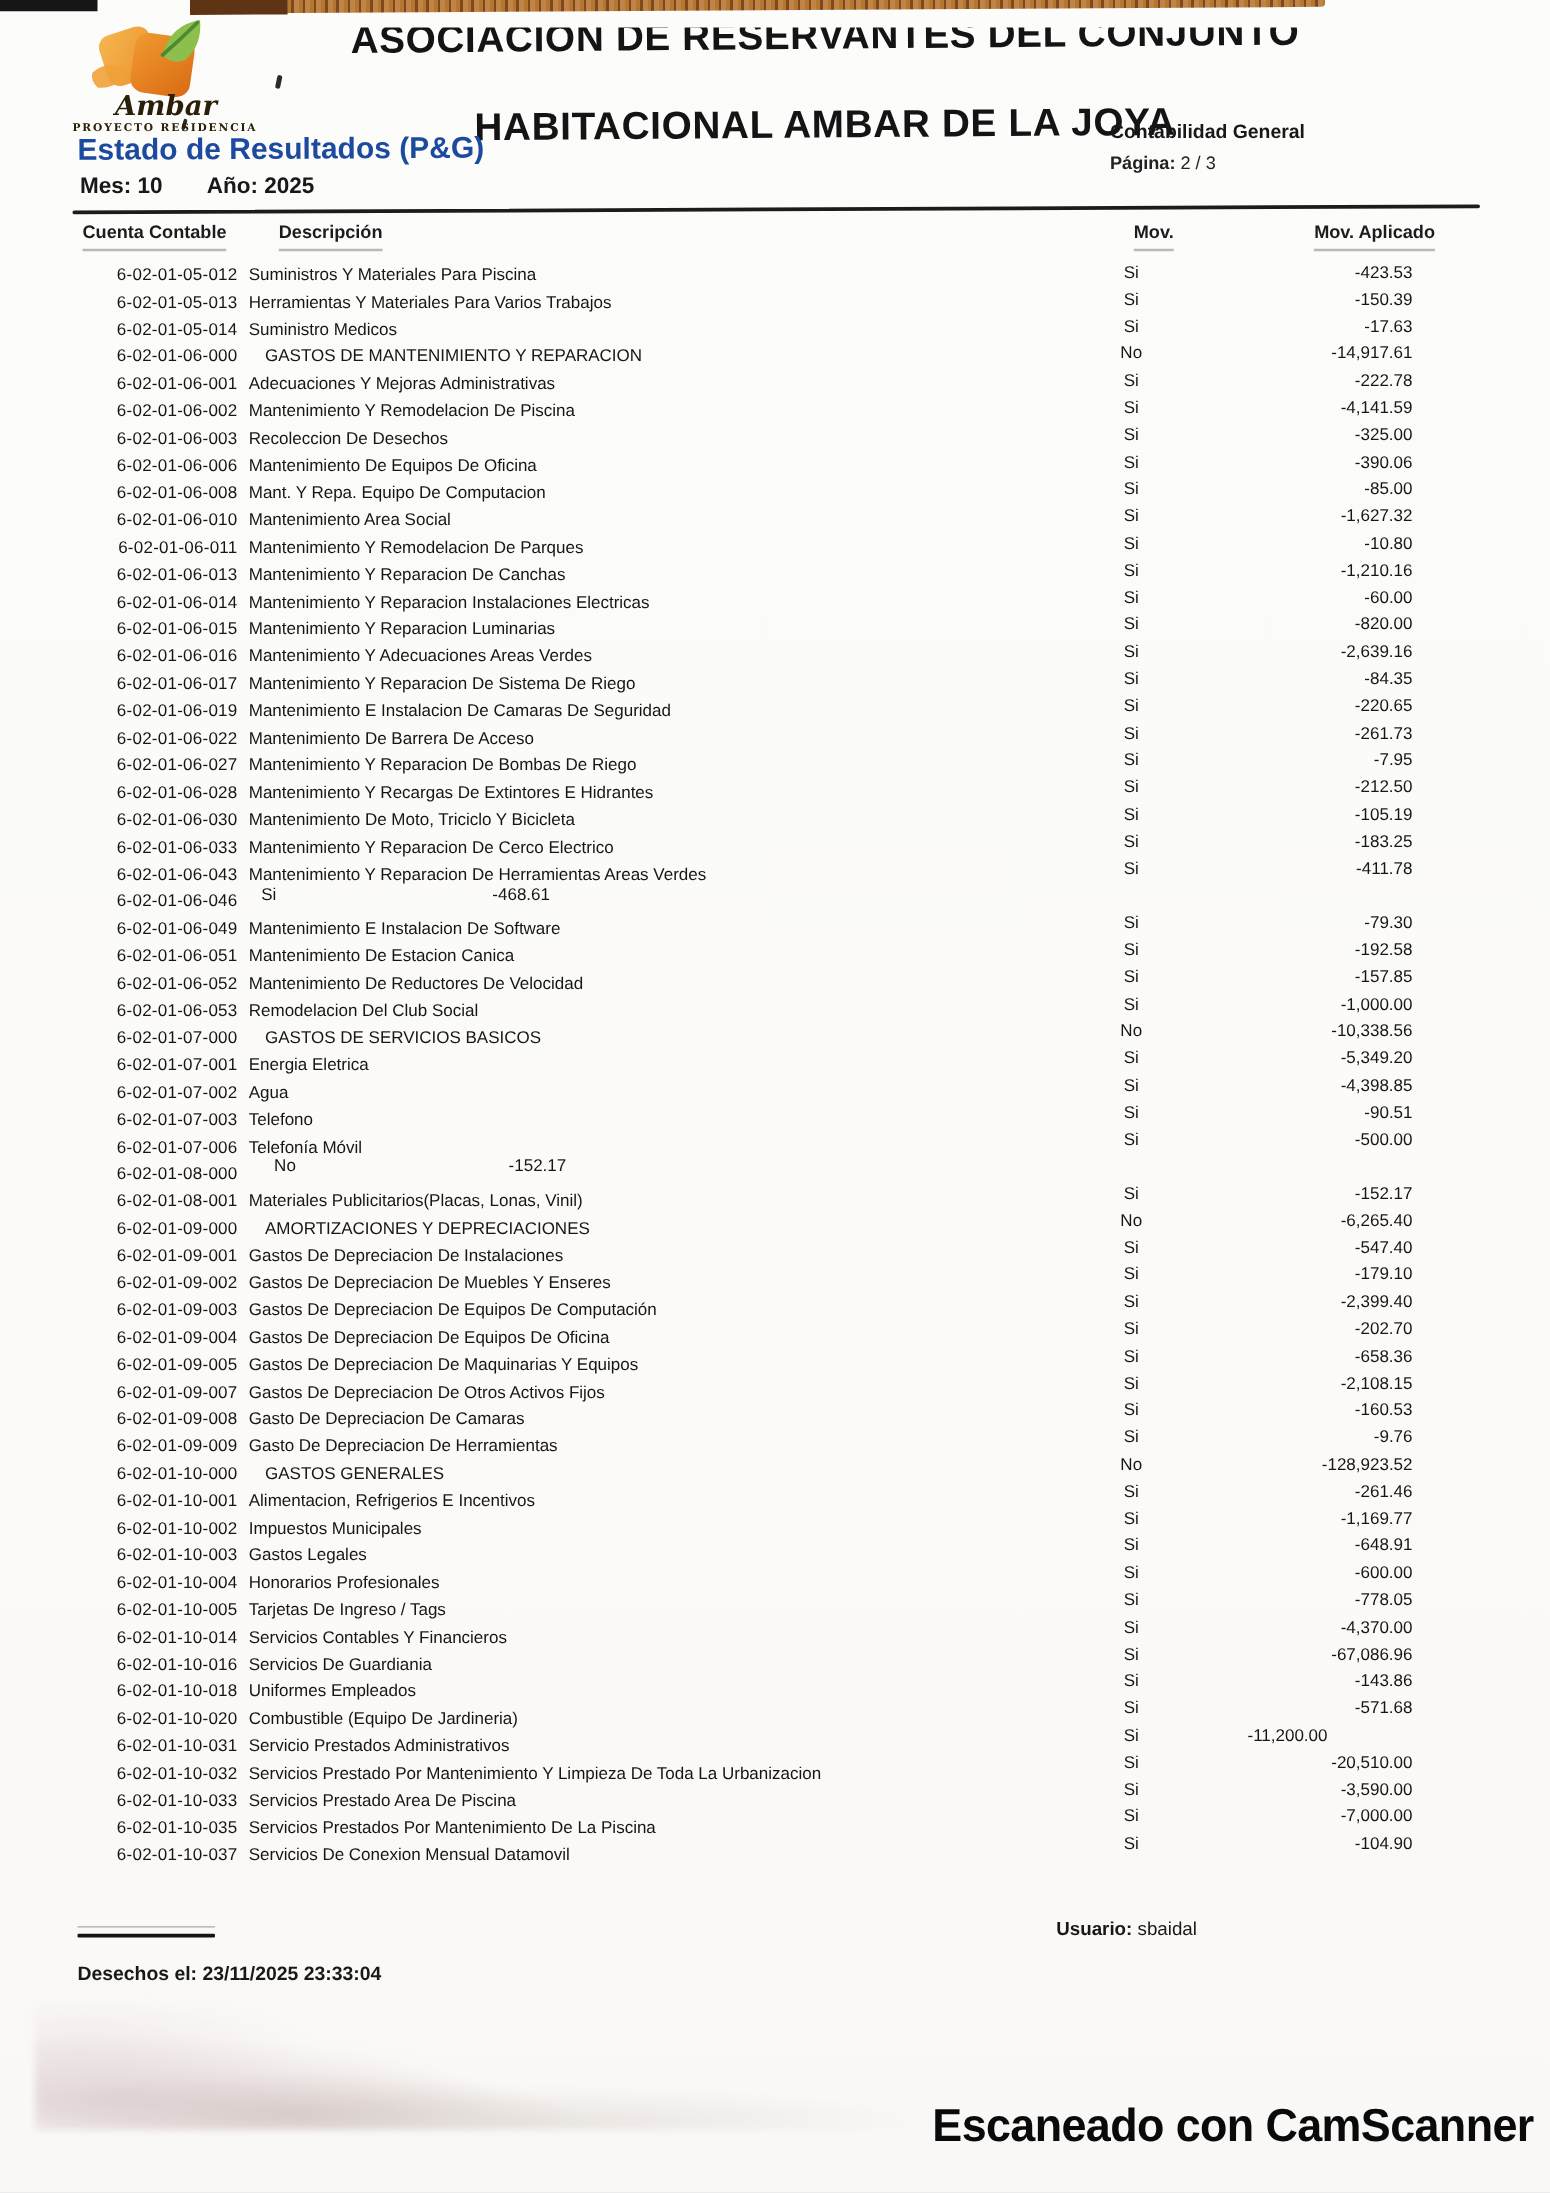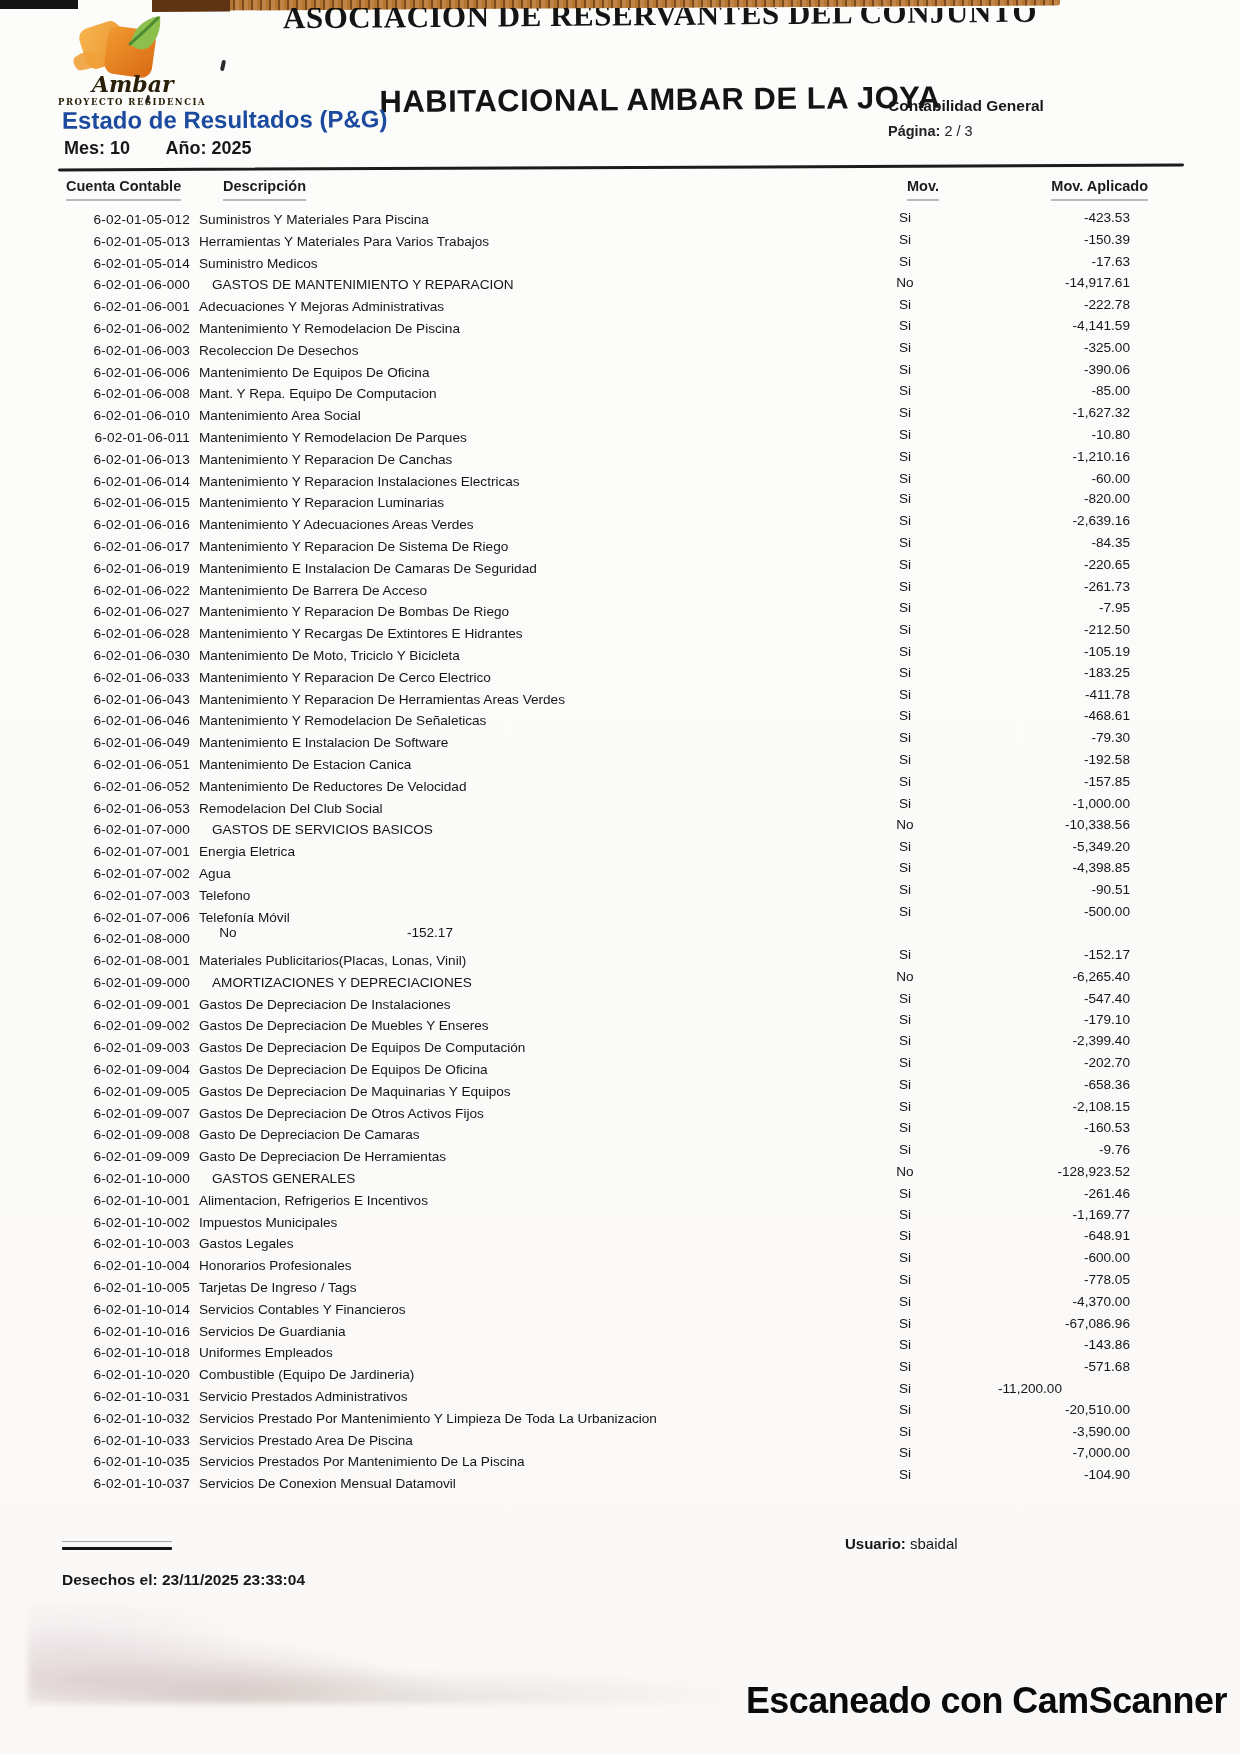--- a/index.html
+++ b/index.html
@@ -28,21 +28,21 @@
       radial-gradient(60% 70% at 8% 75%, rgba(206,184,190,.55), transparent 70%),
       radial-gradient(42% 48% at 28% 88%, rgba(188,172,162,.45), transparent 72%),
       radial-gradient(55% 38% at 55% 94%, rgba(198,188,182,.32), transparent 75%),
       radial-gradient(35% 60% at 5% 35%, rgba(226,210,216,.35), transparent 70%);
     filter:blur(3px);
   }
   
   .logo{position:absolute;left:44px;top:6px;width:170px;height:104px;}
   .logo svg{display:block;}
   
-  .org-line1-wrap{position:absolute;left:250px;top:8px;width:820px;height:56px;overflow:hidden;font-family:Liberation Serif, serif;}
+  .org-line1-wrap{position:absolute;left:250px;top:22px;width:820px;height:56px;overflow:hidden;}
   .org-line1{
     font-size:31px;font-weight:bold;text-align:center;letter-spacing:.5px;
     color:#141414;margin-top:-11px;transform:rotate(-0.5deg);white-space:nowrap;
   }
   .org-line2{
     position:absolute;left:250px;top:82px;width:820px;text-align:center;
     font-size:31px;font-weight:bold;letter-spacing:.5px;color:#141414;
     transform:rotate(-0.45deg);white-space:nowrap;
   }
   
@@ -278,21 +278,20 @@
         <div class="c-amt" style="transform: translateY(-4.52px);">-183.25</div>
       </div>
       <div class="row">
         <div class="c-code">6-02-01-06-043</div>
         <div class="c-desc">Mantenimiento Y Reparacion De Herramientas Areas Verdes</div>
         <div class="c-mov" style="transform: translateY(-4.64px);">Si</div>
         <div class="c-amt" style="transform: translateY(-4.64px);">-411.78</div>
       </div>
       <div class="row">
         <div class="c-code">6-02-01-06-046</div>
-        <div class="c-desc">Mantenimiento Y Remodelacion De Señaleticas</div>
         <div class="c-mov" style="transform: translateY(-4.76px);">Si</div>
         <div class="c-amt" style="transform: translateY(-4.76px);">-468.61</div>
       </div>
       <div class="row">
         <div class="c-code">6-02-01-06-049</div>
         <div class="c-desc">Mantenimiento E Instalacion De Software</div>
         <div class="c-mov" style="transform: translateY(-4.88px);">Si</div>
         <div class="c-amt" style="transform: translateY(-4.88px);">-79.30</div>
       </div>
       <div class="row">

